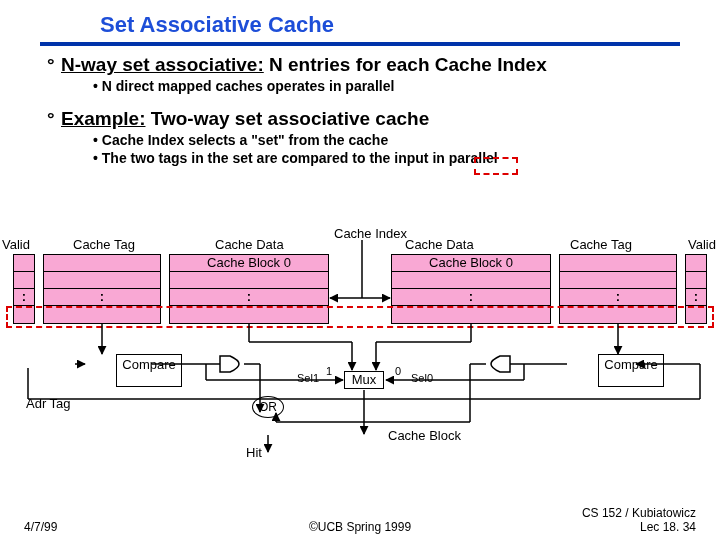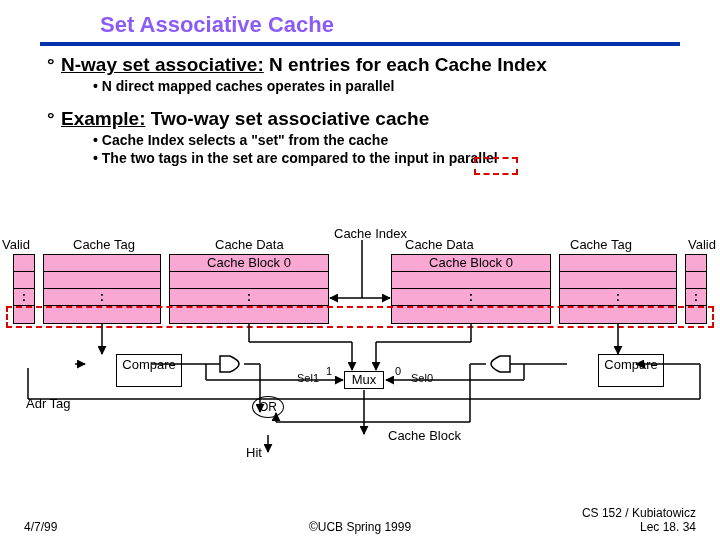--- a/index.html
+++ b/index.html
@@ -12,21 +12,21 @@
     overflow: hidden;
   }
   .title-bar {
     padding: 12px 0 4px 60px;
     border-bottom: 4px solid #0033aa;
     margin: 0 40px 8px 40px;
   }
   .title {
     font-size: 22px;
     font-weight: bold;
-    color: #8b5cf6;
+    color: #1d4ed8;
   }
   .body-area {
     padding: 0 39px;
   }
   .bullet-main {
     font-size: 19px;
     font-weight: bold;
     color: #000;
     margin: 6px 0 2px 8px;
   }

